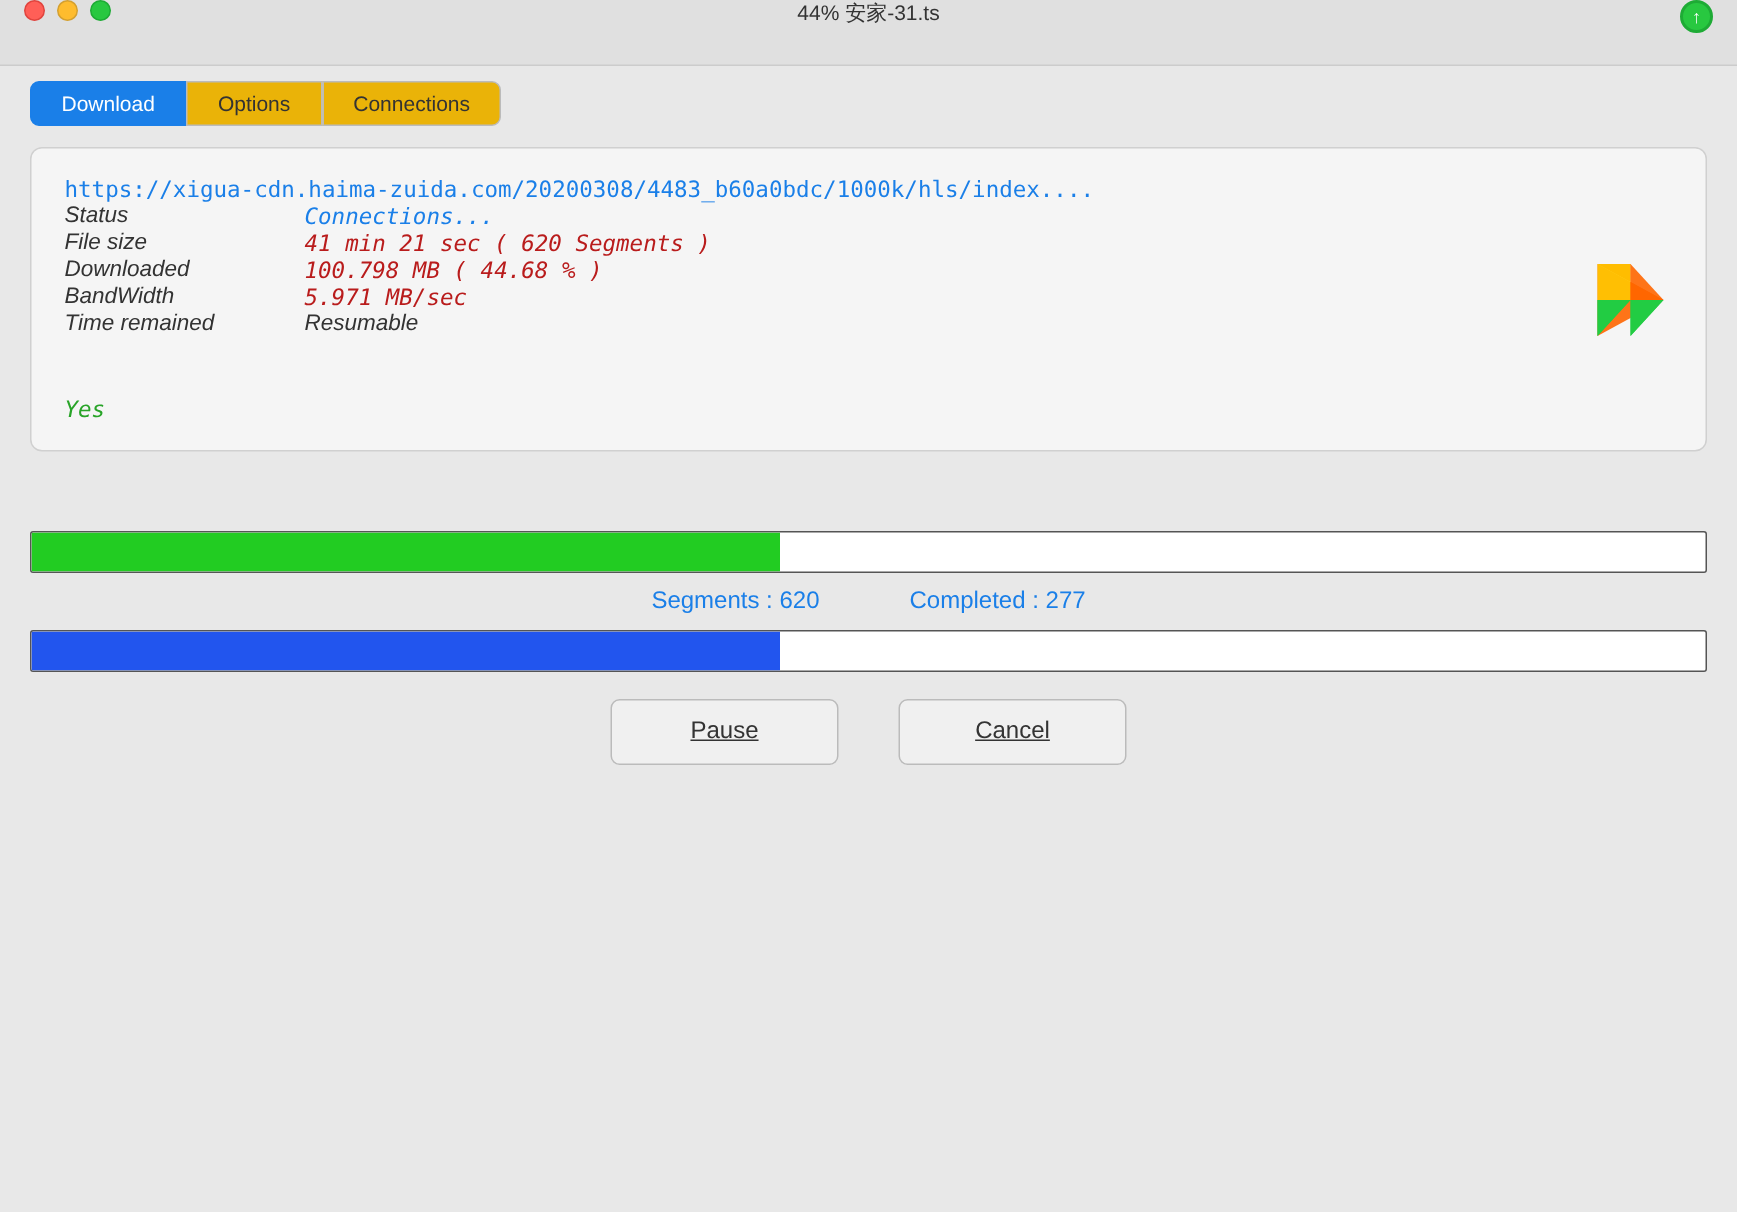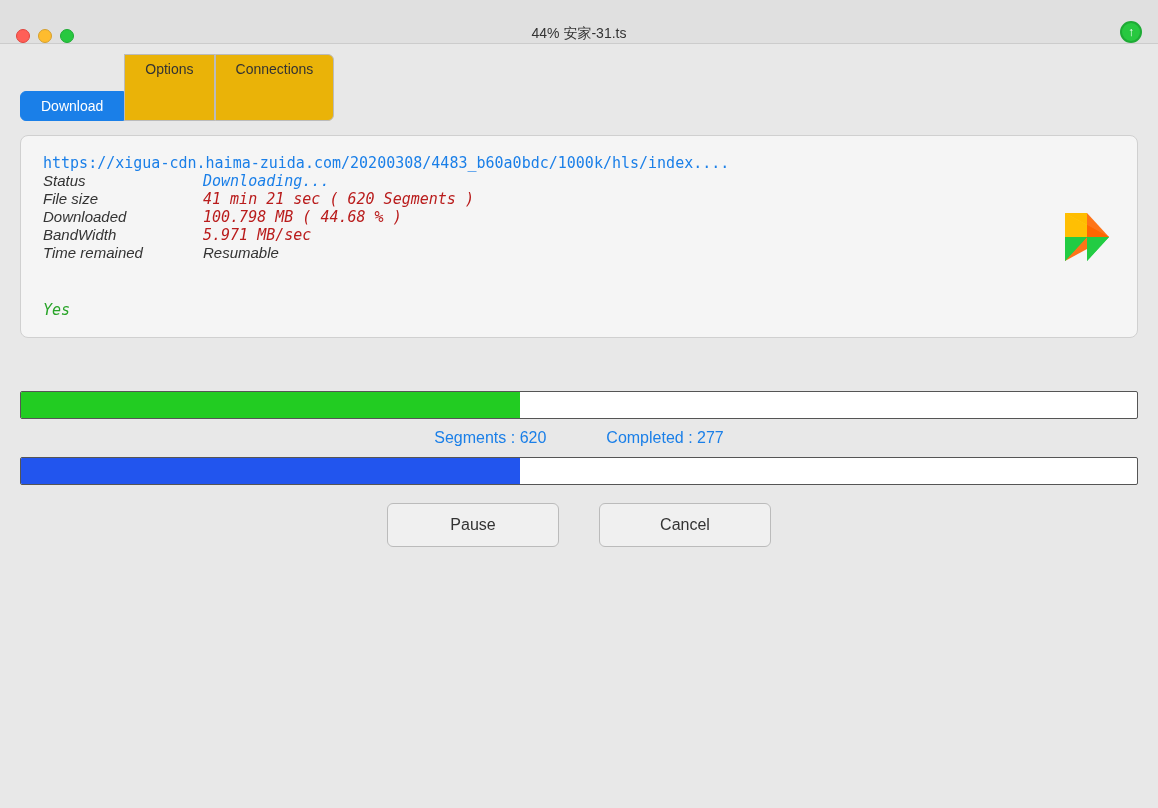--- a/index.html
+++ b/index.html
@@ -13,21 +13,21 @@
       flex-direction: column;
       align-items: stretch;
       overflow: hidden;
     }
 
     
     .titlebar {
       height: 44px;
       background: #e0e0e0;
       display: flex;
-      align-items: flex-end;
+      align-items: flex-start;
       justify-content: center;
       position: relative;
       border-bottom: 1px solid #ccc;
     }
     .titlebar-title {
       font-size: 14px;
       color: #333;
       font-weight: 500;
     }
     .traffic-lights {
@@ -74,21 +74,21 @@
       background: #e8e8e8;
     }
     .tab {
       padding: 6px 20px;
       font-size: 14px;
       border: 1px solid #bbb;
       cursor: pointer;
       background: #eab308;
       color: #333;
     }
-    .tab:first-child { border-radius: 6px 0 0 6px; margin-top: 37px; }
+    .tab:first-child { border-radius: 6px 0 0 6px; }
     .tab:last-child { border-radius: 0 6px 6px 0; }
     .tab.active {
       background: #1a7fe8;
       color: white;
       border-color: #1a7fe8;
     }
 
     
     .content {
       flex: 1;
@@ -180,28 +180,29 @@
     }
 
     
     .actions {
       display: flex;
       justify-content: center;
       gap: 40px;
       padding-top: 4px;
     }
     .action-btn {
-      width: 172px;
+      width: 152px;
       height: 44px;
       background: #f0f0f0;
       border: 1px solid #bbb;
       border-radius: 6px;
       font-size: 16px;
       color: #333;
       cursor: pointer;
+      text-decoration: underline;
     }
   </style>
 </head>
 <body>
 
 <div class="titlebar">
   <div class="traffic-lights">
     <div class="traffic-light tl-close"></div>
     <div class="traffic-light tl-minimize"></div>
     <div class="traffic-light tl-maximize"></div>
@@ -216,21 +217,21 @@
   <div class="tab">Connections</div>
 </div>
 
 <div class="content">
 
   <div class="info-panel">
     <a class="url-link">https://xigua-cdn.haima-zuida.com/20200308/4483_b60a0bdc/1000k/hls/index....</a>
 
     <div class="info-grid">
       <span class="info-label">Status</span>
-      <span class="info-value status">Downloading...</span>
+      <span class="info-value status">Connections...</span>
 
       <span class="info-label">File size</span>
       <span class="info-value">41 min 21 sec ( 620 Segments )</span>
 
       <span class="info-label">Downloaded</span>
       <span class="info-value">100.798 MB  ( 44.68 % )</span>
 
       <span class="info-label">BandWidth</span>
       <span class="info-value">5.971 MB/sec</span>
 

